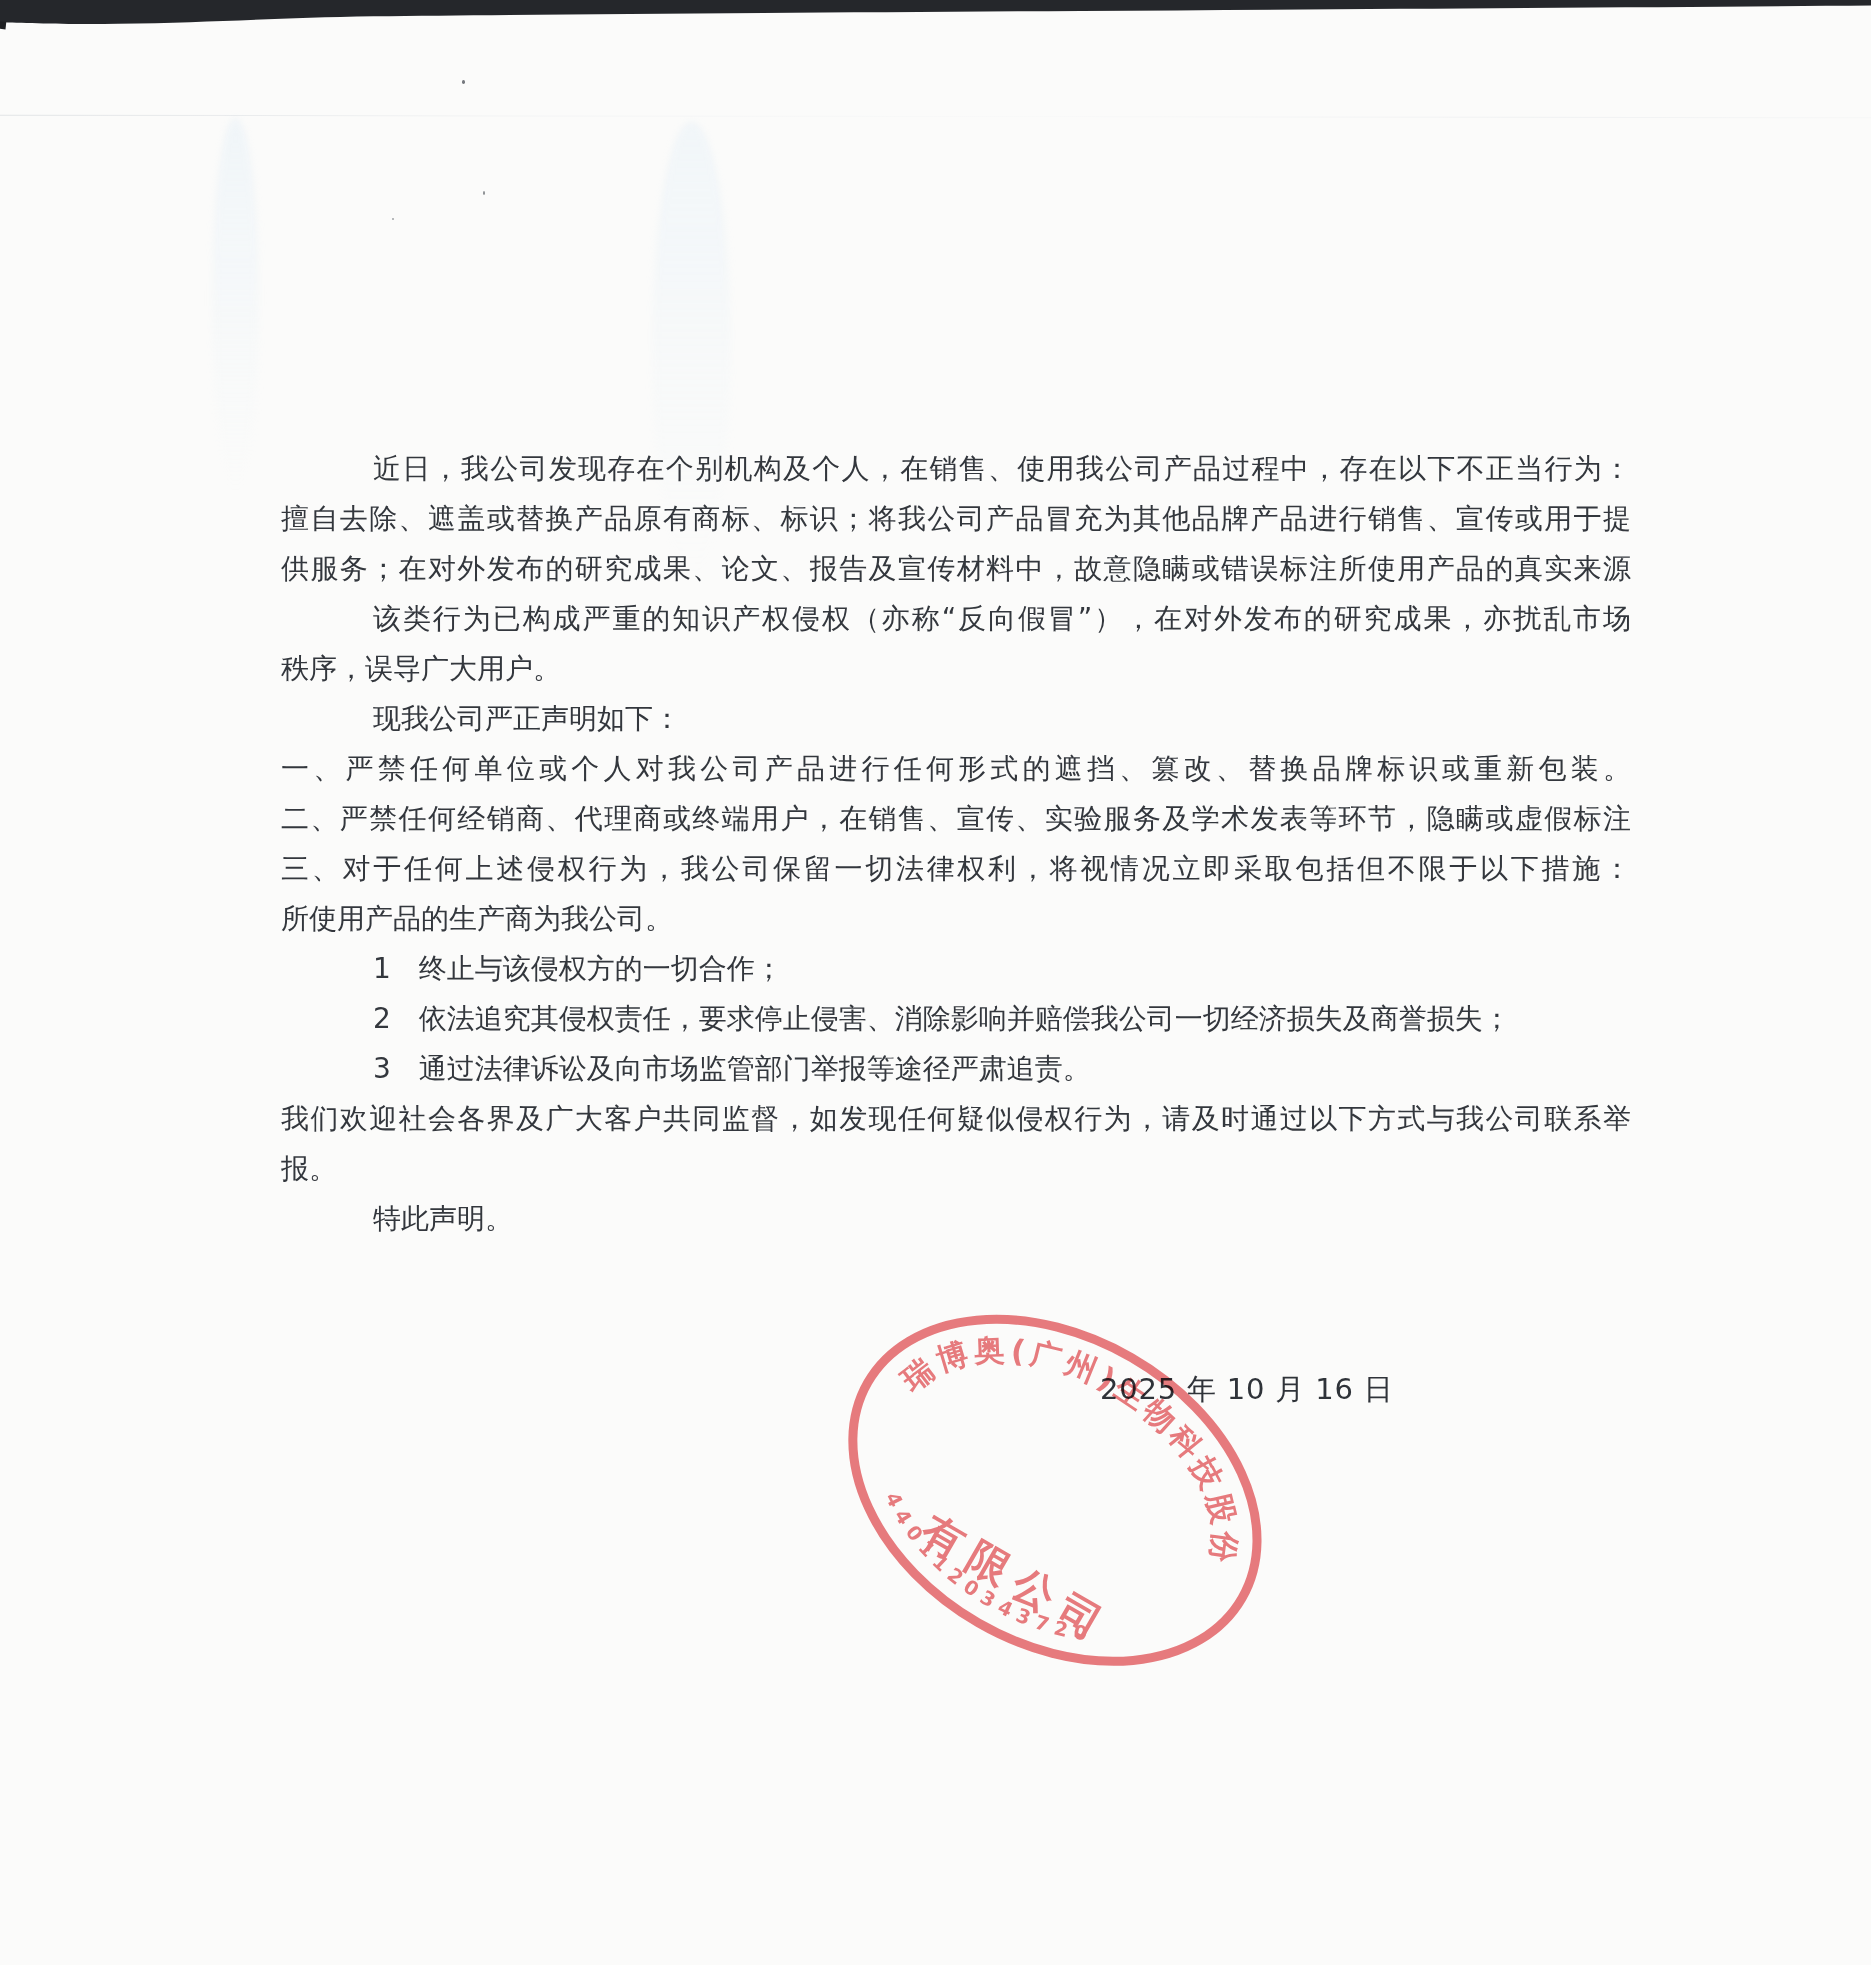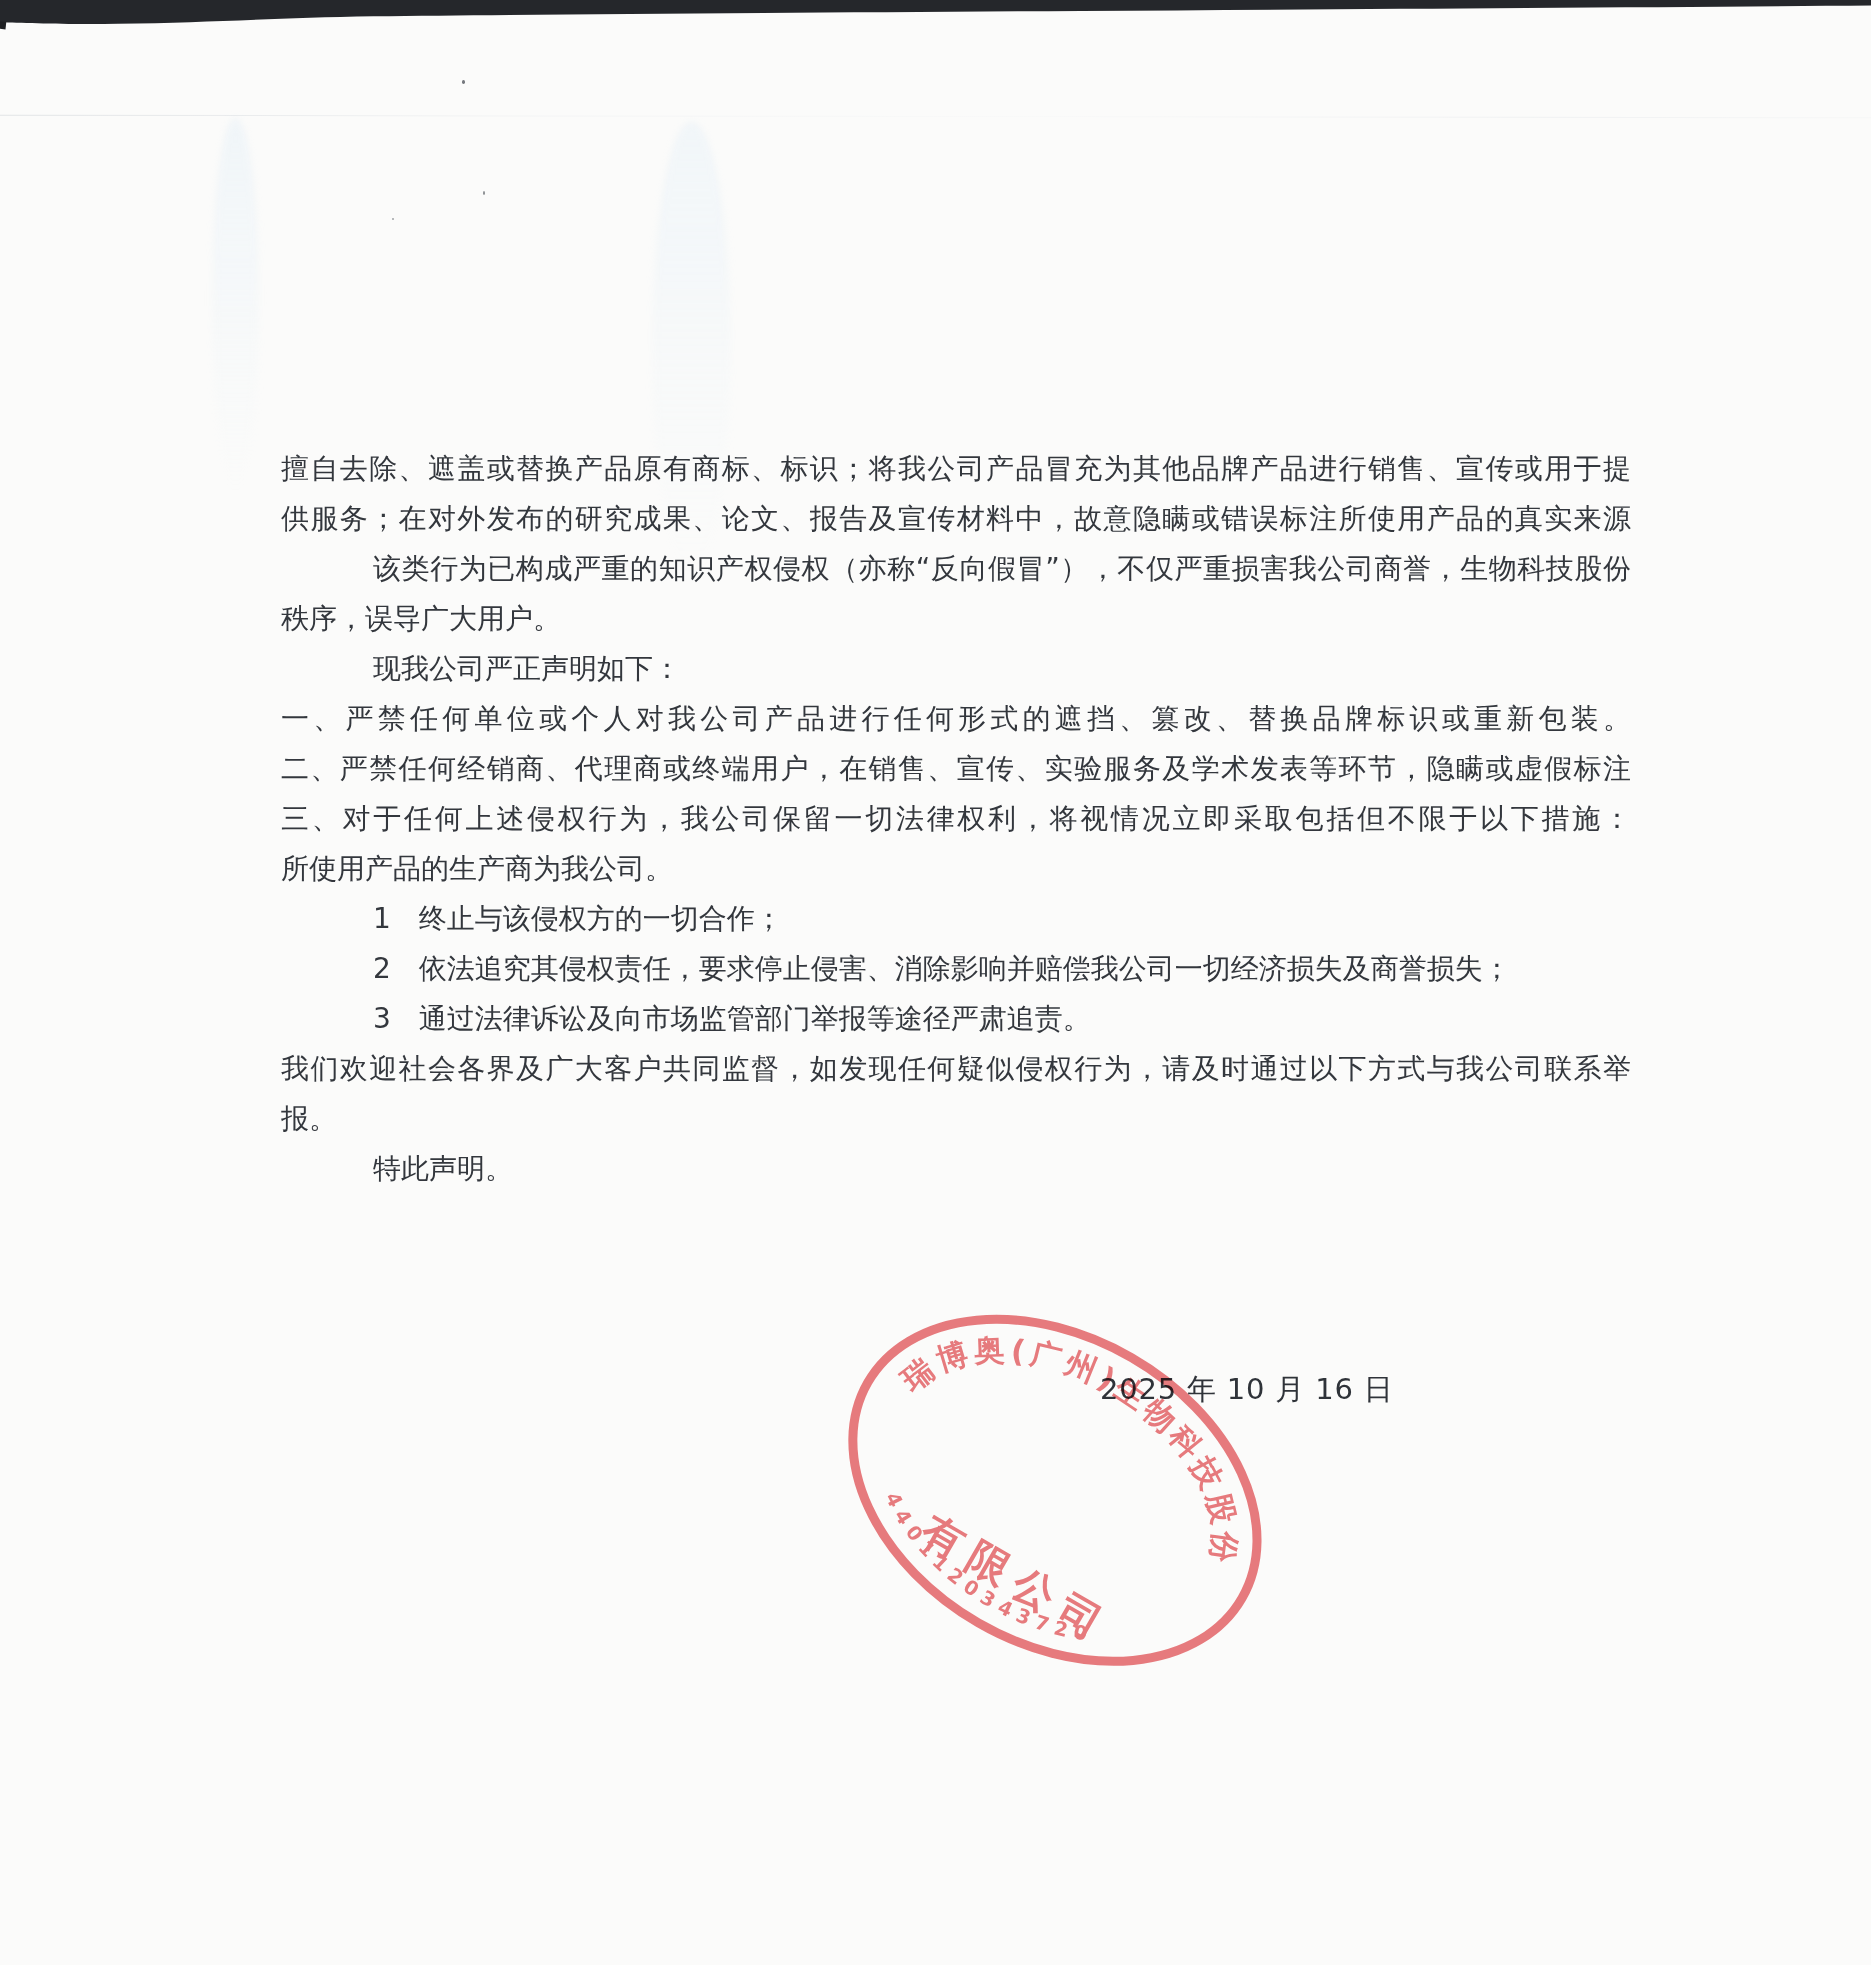--- a/index.html
+++ b/index.html
@@ -68,23 +68,24 @@
 
   <div class="crease"></div>
   <div class="streak s1"></div>
   <div class="streak s2"></div>
   <div class="speck" style="left:462px;top:80px;width:2.8px;height:3.5px;"></div>
   <div class="speck" style="left:483px;top:191px;width:2.4px;height:3.9px;opacity:.6;"></div>
   <div class="speck" style="left:392px;top:218px;width:2px;height:2px;opacity:.5;"></div>
 
 
   <div class="bodytext">
+    <div class="line ind jf">近日，我公司发现存在个别机构及个人，在销售、使用我公司产品过程中，存在以下不正当行为：</div>
     <div class="line jf">擅自去除、遮盖或替换产品原有商标、标识；将我公司产品冒充为其他品牌产品进行销售、宣传或用于提</div>
     <div class="line jf">供服务；在对外发布的研究成果、论文、报告及宣传材料中，故意隐瞒或错误标注所使用产品的真实来源</div>
-    <div class="line ind jf">该类行为已构成严重的知识产权侵权（亦称“反向假冒”），不仅严重损害我公司商誉，生物科技股份</div>
+    <div class="line ind jf">该类行为已构成严重的知识产权侵权（亦称“反向假冒”），在对外发布的研究成果，亦扰乱市场</div>
     <div class="line">秩序，误导广大用户。</div>
     <div class="line ind">现我公司严正声明如下：</div>
     <div class="line jf">一、严禁任何单位或个人对我公司产品进行任何形式的遮挡、篡改、替换品牌标识或重新包装。</div>
     <div class="line jf">二、严禁任何经销商、代理商或终端用户，在销售、宣传、实验服务及学术发表等环节，隐瞒或虚假标注</div>
     <div class="line jf">三、对于任何上述侵权行为，我公司保留一切法律权利，将视情况立即采取包括但不限于以下措施：</div>
     <div class="line">所使用产品的生产商为我公司。</div>
     <div class="line ind">1　终止与该侵权方的一切合作；</div>
     <div class="line ind">2　依法追究其侵权责任，要求停止侵害、消除影响并赔偿我公司一切经济损失及商誉损失；</div>
     <div class="line ind">3　通过法律诉讼及向市场监管部门举报等途径严肃追责。</div>
     <div class="line jf">我们欢迎社会各界及广大客户共同监督，如发现任何疑似侵权行为，请及时通过以下方式与我公司联系举</div>

